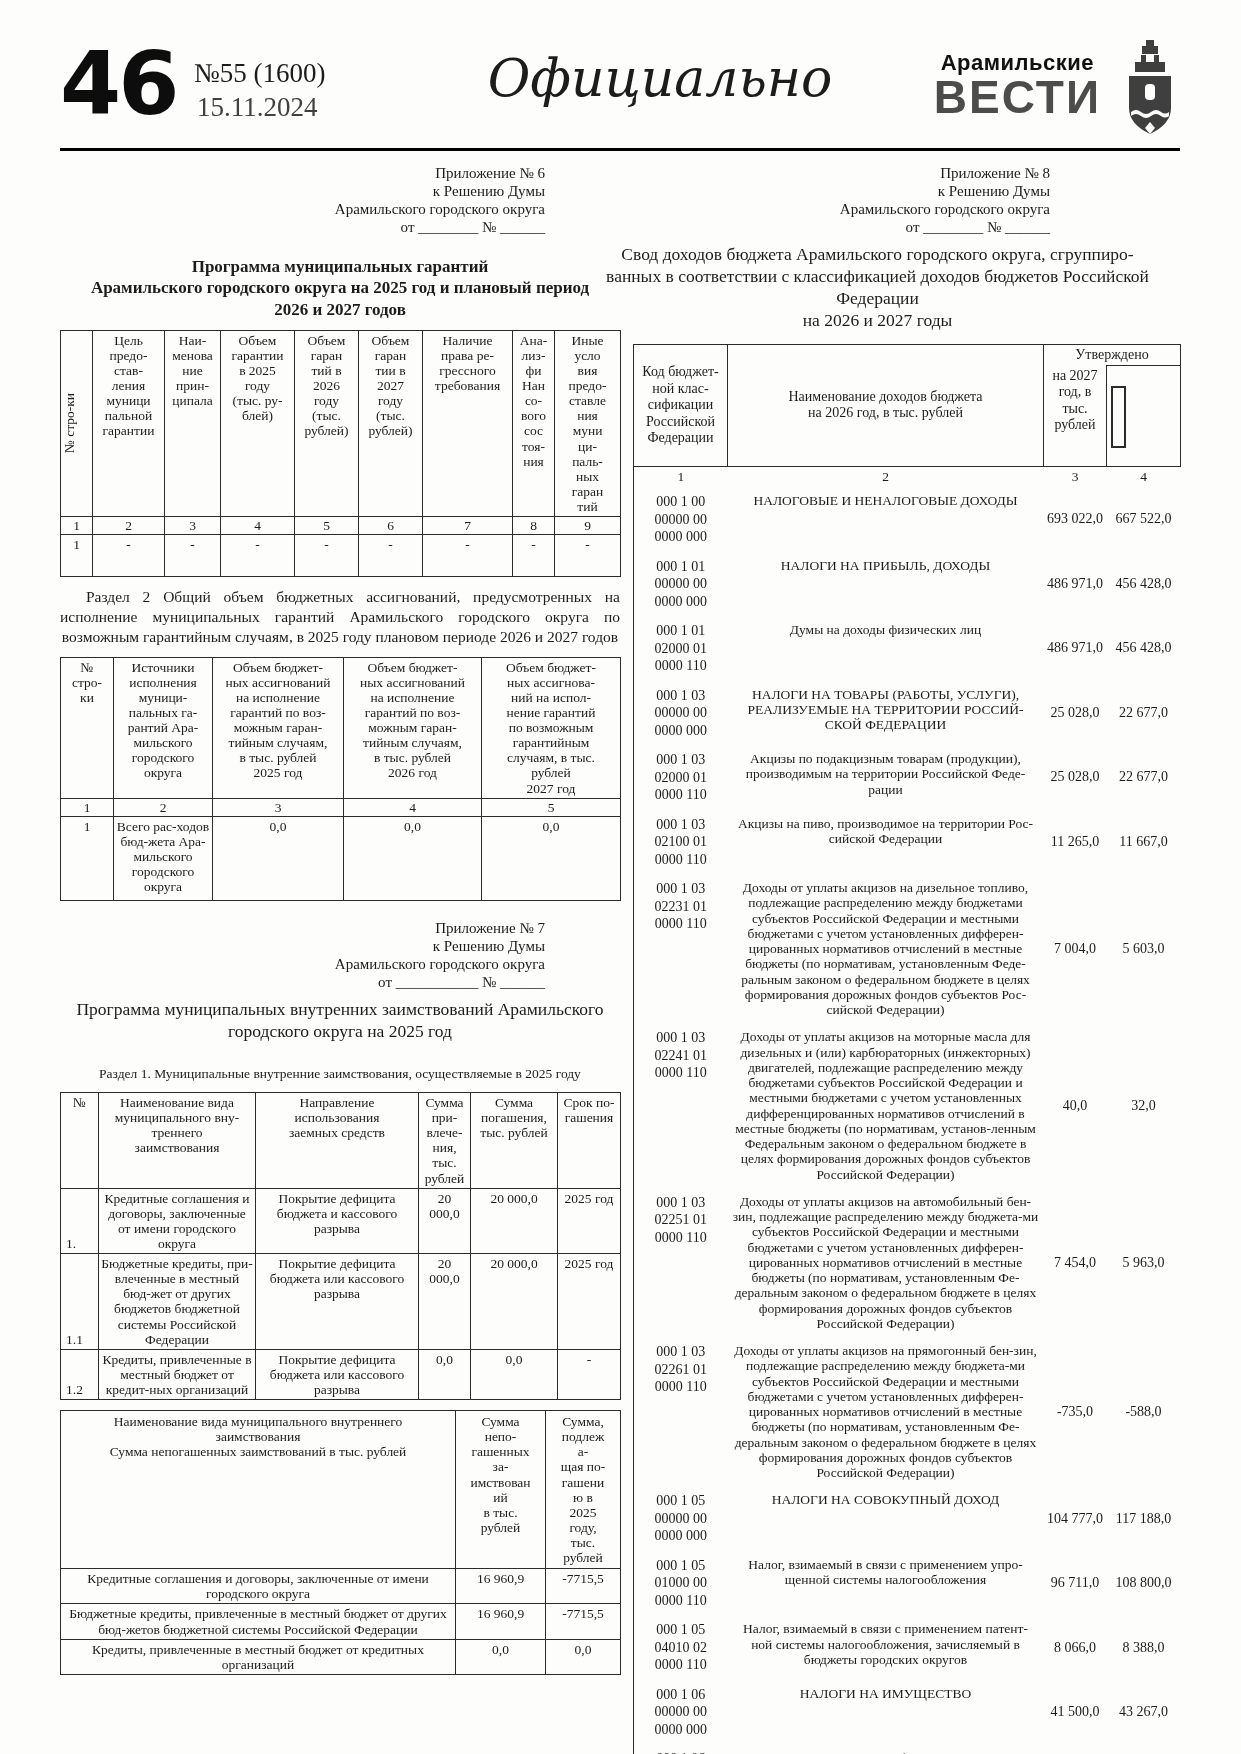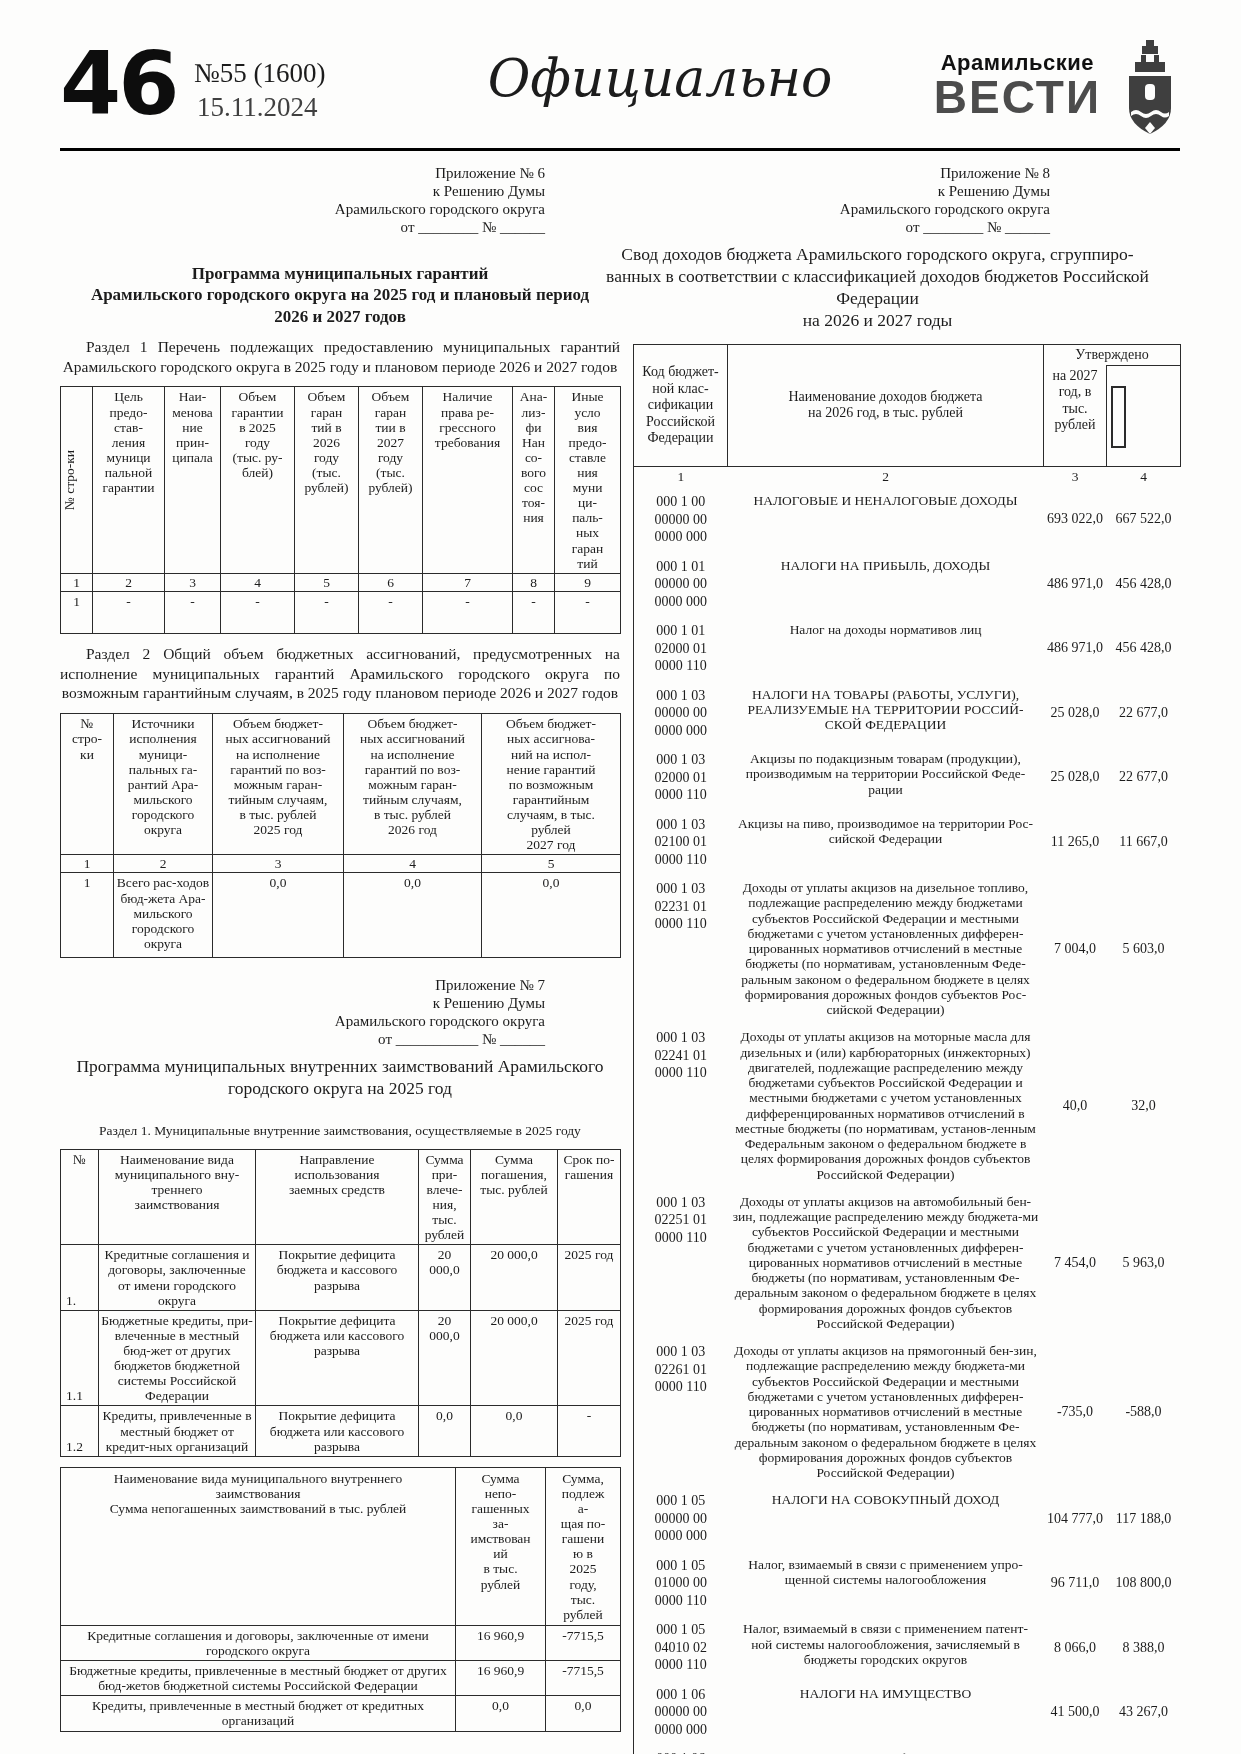--- a/index.html
+++ b/index.html
@@ -21,21 +21,21 @@
   .rule{position:absolute;left:60px;top:148px;width:1120px;height:3px;background:#000}
 
   
   .col{position:absolute;top:158px}
   #leftcol{left:60px;width:560px}
   #rightcol{left:575px;width:605px}
 
   .ref{text-align:right;padding-right:75px;font-size:15px;line-height:1.2;white-space:pre-line;margin-top:6px}
   #rightcol .ref{padding-right:130px}
   .ref.second{margin-top:18px}
-  .doc-title{font-weight:bold;font-size:17px;line-height:1.25;text-align:center;margin-top:27px;white-space:pre-line}
+  .doc-title{font-weight:bold;font-size:17px;line-height:1.25;text-align:center;margin-top:20px;white-space:pre-line}
   .doc-title.plain{font-weight:normal;font-size:17.5px;margin-top:8px}
   .para{margin-top:10px;font-size:15.5px;line-height:1.28;text-indent:26px;
         text-align:justify;text-align-last:center}
   .caption{font-size:13.5px;text-align:center;margin-top:23px;white-space:pre-line}
 
   
   .tbl{border-collapse:collapse;width:100%;margin-top:10px;table-layout:fixed}
   .tbl th,.tbl td{border:1.5px solid #2b2b2b;text-align:center;vertical-align:top;
       white-space:pre-line;font-size:13.5px;line-height:1.12;padding:2px;font-weight:normal;
       word-wrap:break-word;overflow-wrap:break-word}
@@ -92,21 +92,20 @@
 
 <div id="leftcol" class="col">
 
   <div class="ref">Приложение № 6
 к Решению Думы
 Арамильского городского округа
 от ________ № ______</div>
   <div class="doc-title">Программа муниципальных гарантий
 Арамильского городского округа на 2025 год и плановый период
 2026 и 2027 годов</div>
-  <p class="para">Раздел 1 Перечень подлежащих предоставлению муниципальных гарантий Арамильского городского округа в 2025 году и плановом периоде 2026 и 2027 годов</p>
 
   <table class="tbl t1">
     <colgroup>
       <col style="width:32px">
         <col style="width:72px">
         <col style="width:56px">
         <col style="width:74px">
       <col style="width:64px">
         <col style="width:64px">
         <col style="width:90px">
@@ -439,21 +438,21 @@
 00000 00
 0000 000</td>
           <td class="rname">НАЛОГИ НА ПРИБЫЛЬ, ДОХОДЫ</td>
           <td class="v">486 971,0</td>
           <td class="v">456 428,0</td>
         </tr>
         <tr>
           <td class="code">000 1 01
 02000 01
 0000 110</td>
-          <td class="rname">Налог на доходы нормативов лиц</td>
+          <td class="rname">Думы на доходы физических лиц</td>
           <td class="v">486 971,0</td>
           <td class="v">456 428,0</td>
         </tr>
         <tr>
           <td class="code">000 1 03
 00000 00
 0000 000</td>
           <td class="rname">НАЛОГИ НА ТОВАРЫ (РАБОТЫ, УСЛУГИ), РЕАЛИЗУЕМЫЕ НА ТЕРРИТОРИИ РОССИЙ-СКОЙ ФЕДЕРАЦИИ</td>
           <td class="v">25 028,0</td>
           <td class="v">22 677,0</td>

